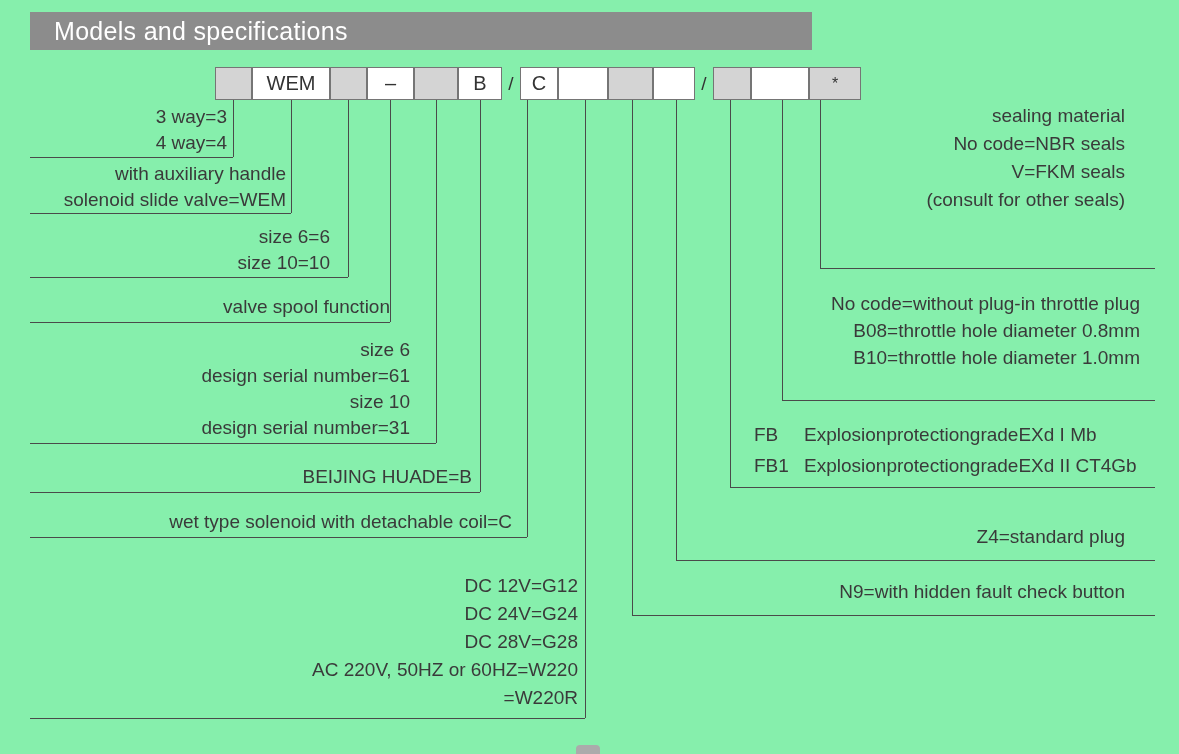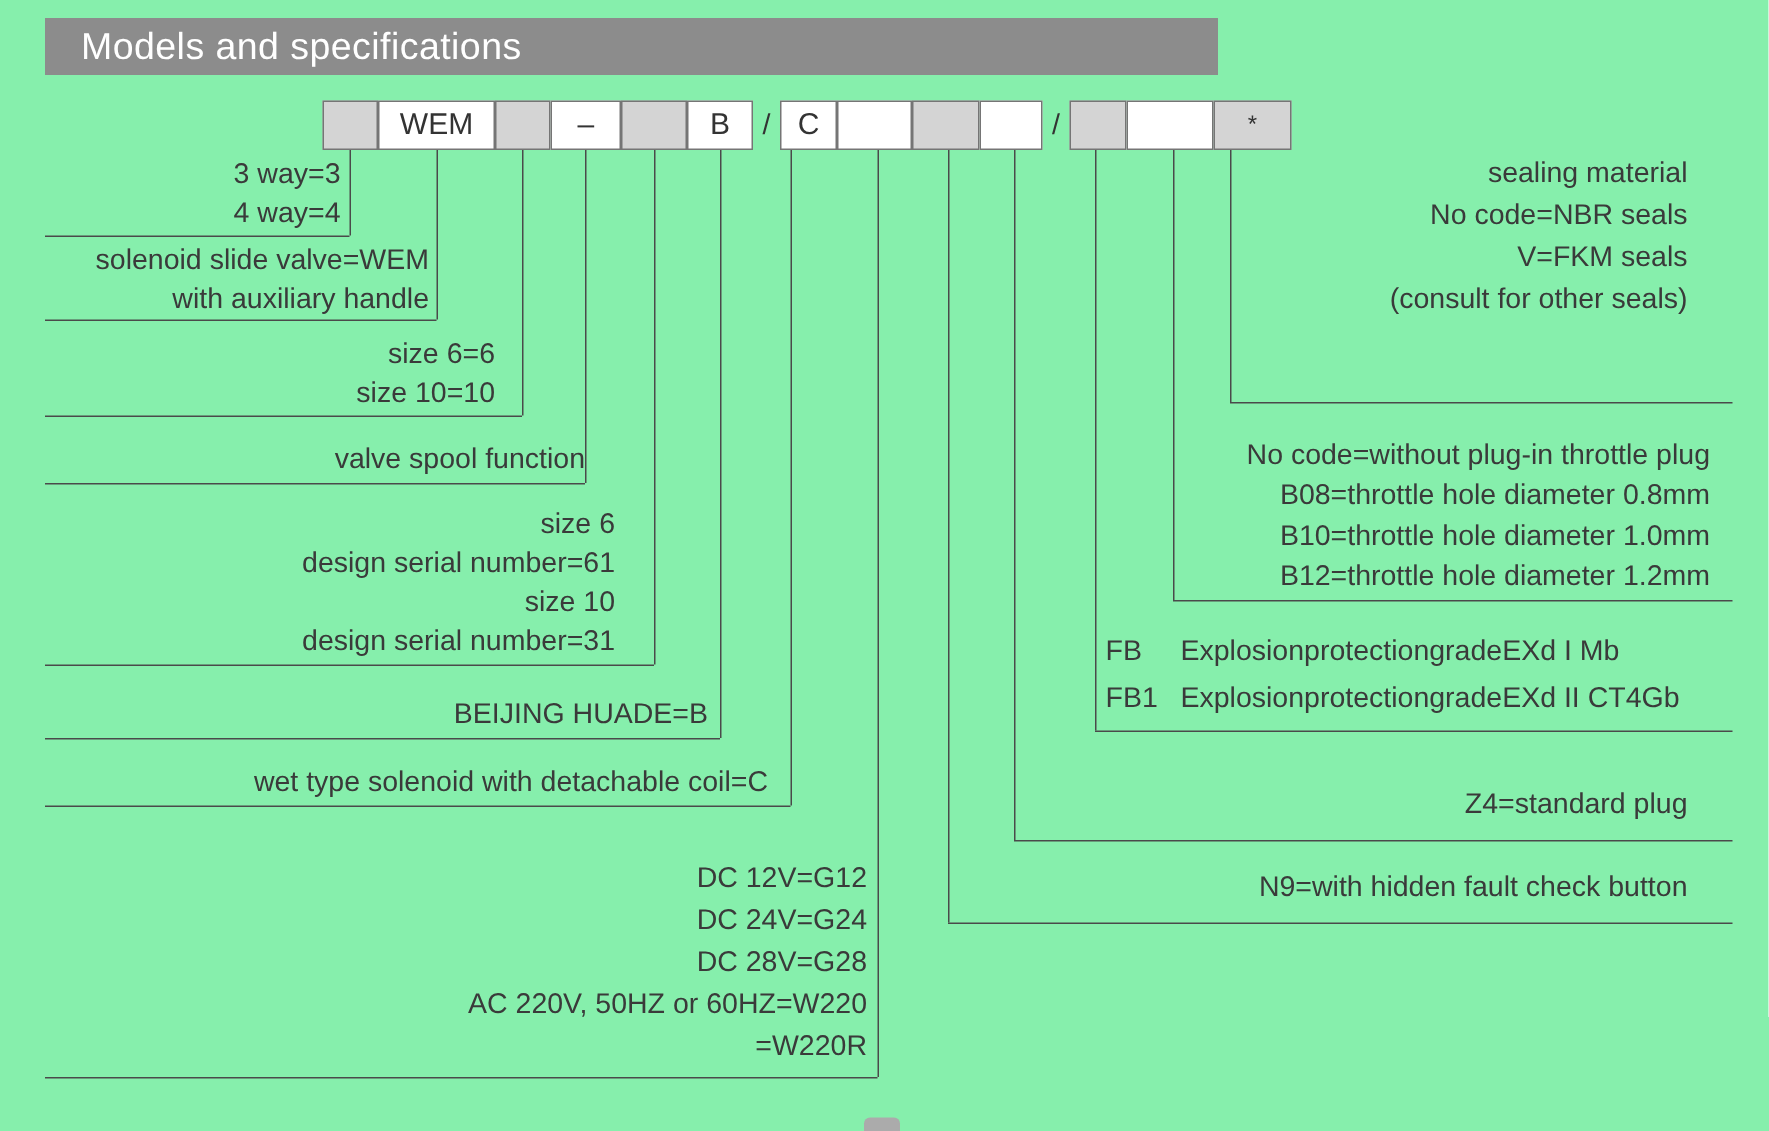--- a/index.html
+++ b/index.html
@@ -11,21 +11,21 @@
   .box{position:absolute;top:67px;height:33px;box-sizing:border-box;border:1px solid #757575;
        background:#ffffff;display:flex;align-items:center;justify-content:center;font-size:20px;color:#333;}
   .box.gray{background:#d4d4d4;}
   .sep{position:absolute;top:67px;height:33px;display:flex;align-items:center;justify-content:center;
        font-size:19px;color:#333;}
   .vline{position:absolute;top:100px;width:1px;background:#4a4a4a;}
   .hline{position:absolute;height:1px;background:#4a4a4a;}
   .block{position:absolute;font-size:19px;}
   .row{display:flex;justify-content:flex-end;}
   .row-left{display:flex;}
-  .code-col{flex:0 0 50px;width:50px;}
+  .code-col{flex:0 0 50px;width:50px;margin-left:17px;}
   .star{font-size:16px;}
   .footer-mark{position:absolute;left:576px;top:745px;width:24px;height:9px;background:#ababab;
                border-radius:4px 4px 0 0;}
 </style>
 </head>
 <body>
 
 <div class="page">
 
   <div class="header">
@@ -112,27 +112,27 @@
       <span>=3</span>
     </div>
     <div class="row">
       <span>4 way</span>
       <span>=4</span>
     </div>
   </div>
 
   <div class="block" style="left:30px;top:161px;width:256px;line-height:26px;">
     <div class="row">
+      <span>with auxiliary handle</span>
+      <span></span>
+    </div>
+    <div class="row">
       <span>solenoid slide valve</span>
       <span>=WEM</span>
     </div>
-    <div class="row">
-      <span>with auxiliary handle</span>
-      <span></span>
-    </div>
   </div>
 
   <div class="block" style="left:30px;top:224px;width:300px;line-height:26px;">
     <div class="row">
       <span>size 6</span>
       <span>=6</span>
     </div>
     <div class="row">
       <span>size 10</span>
       <span>=10</span>
@@ -225,24 +225,20 @@
       <span>No code=</span>
       <span>without plug-in throttle plug</span>
     </div>
     <div class="row">
       <span>B08=</span>
       <span>throttle hole diameter 0.8mm</span>
     </div>
     <div class="row">
       <span>B10=</span>
       <span>throttle hole diameter 1.0mm</span>
-    </div>
-    <div class="row">
-      <span>B12=</span>
-      <span>throttle hole diameter 1.2mm</span>
     </div>
   </div>
 
   <div class="block" style="left:737px;top:419px;width:420px;line-height:31px;">
     <div class="row-left">
       <span class="code-col">FB</span>
       <span>ExplosionprotectiongradeEXd I Mb</span>
     </div>
     <div class="row-left">
       <span class="code-col">FB1</span>

